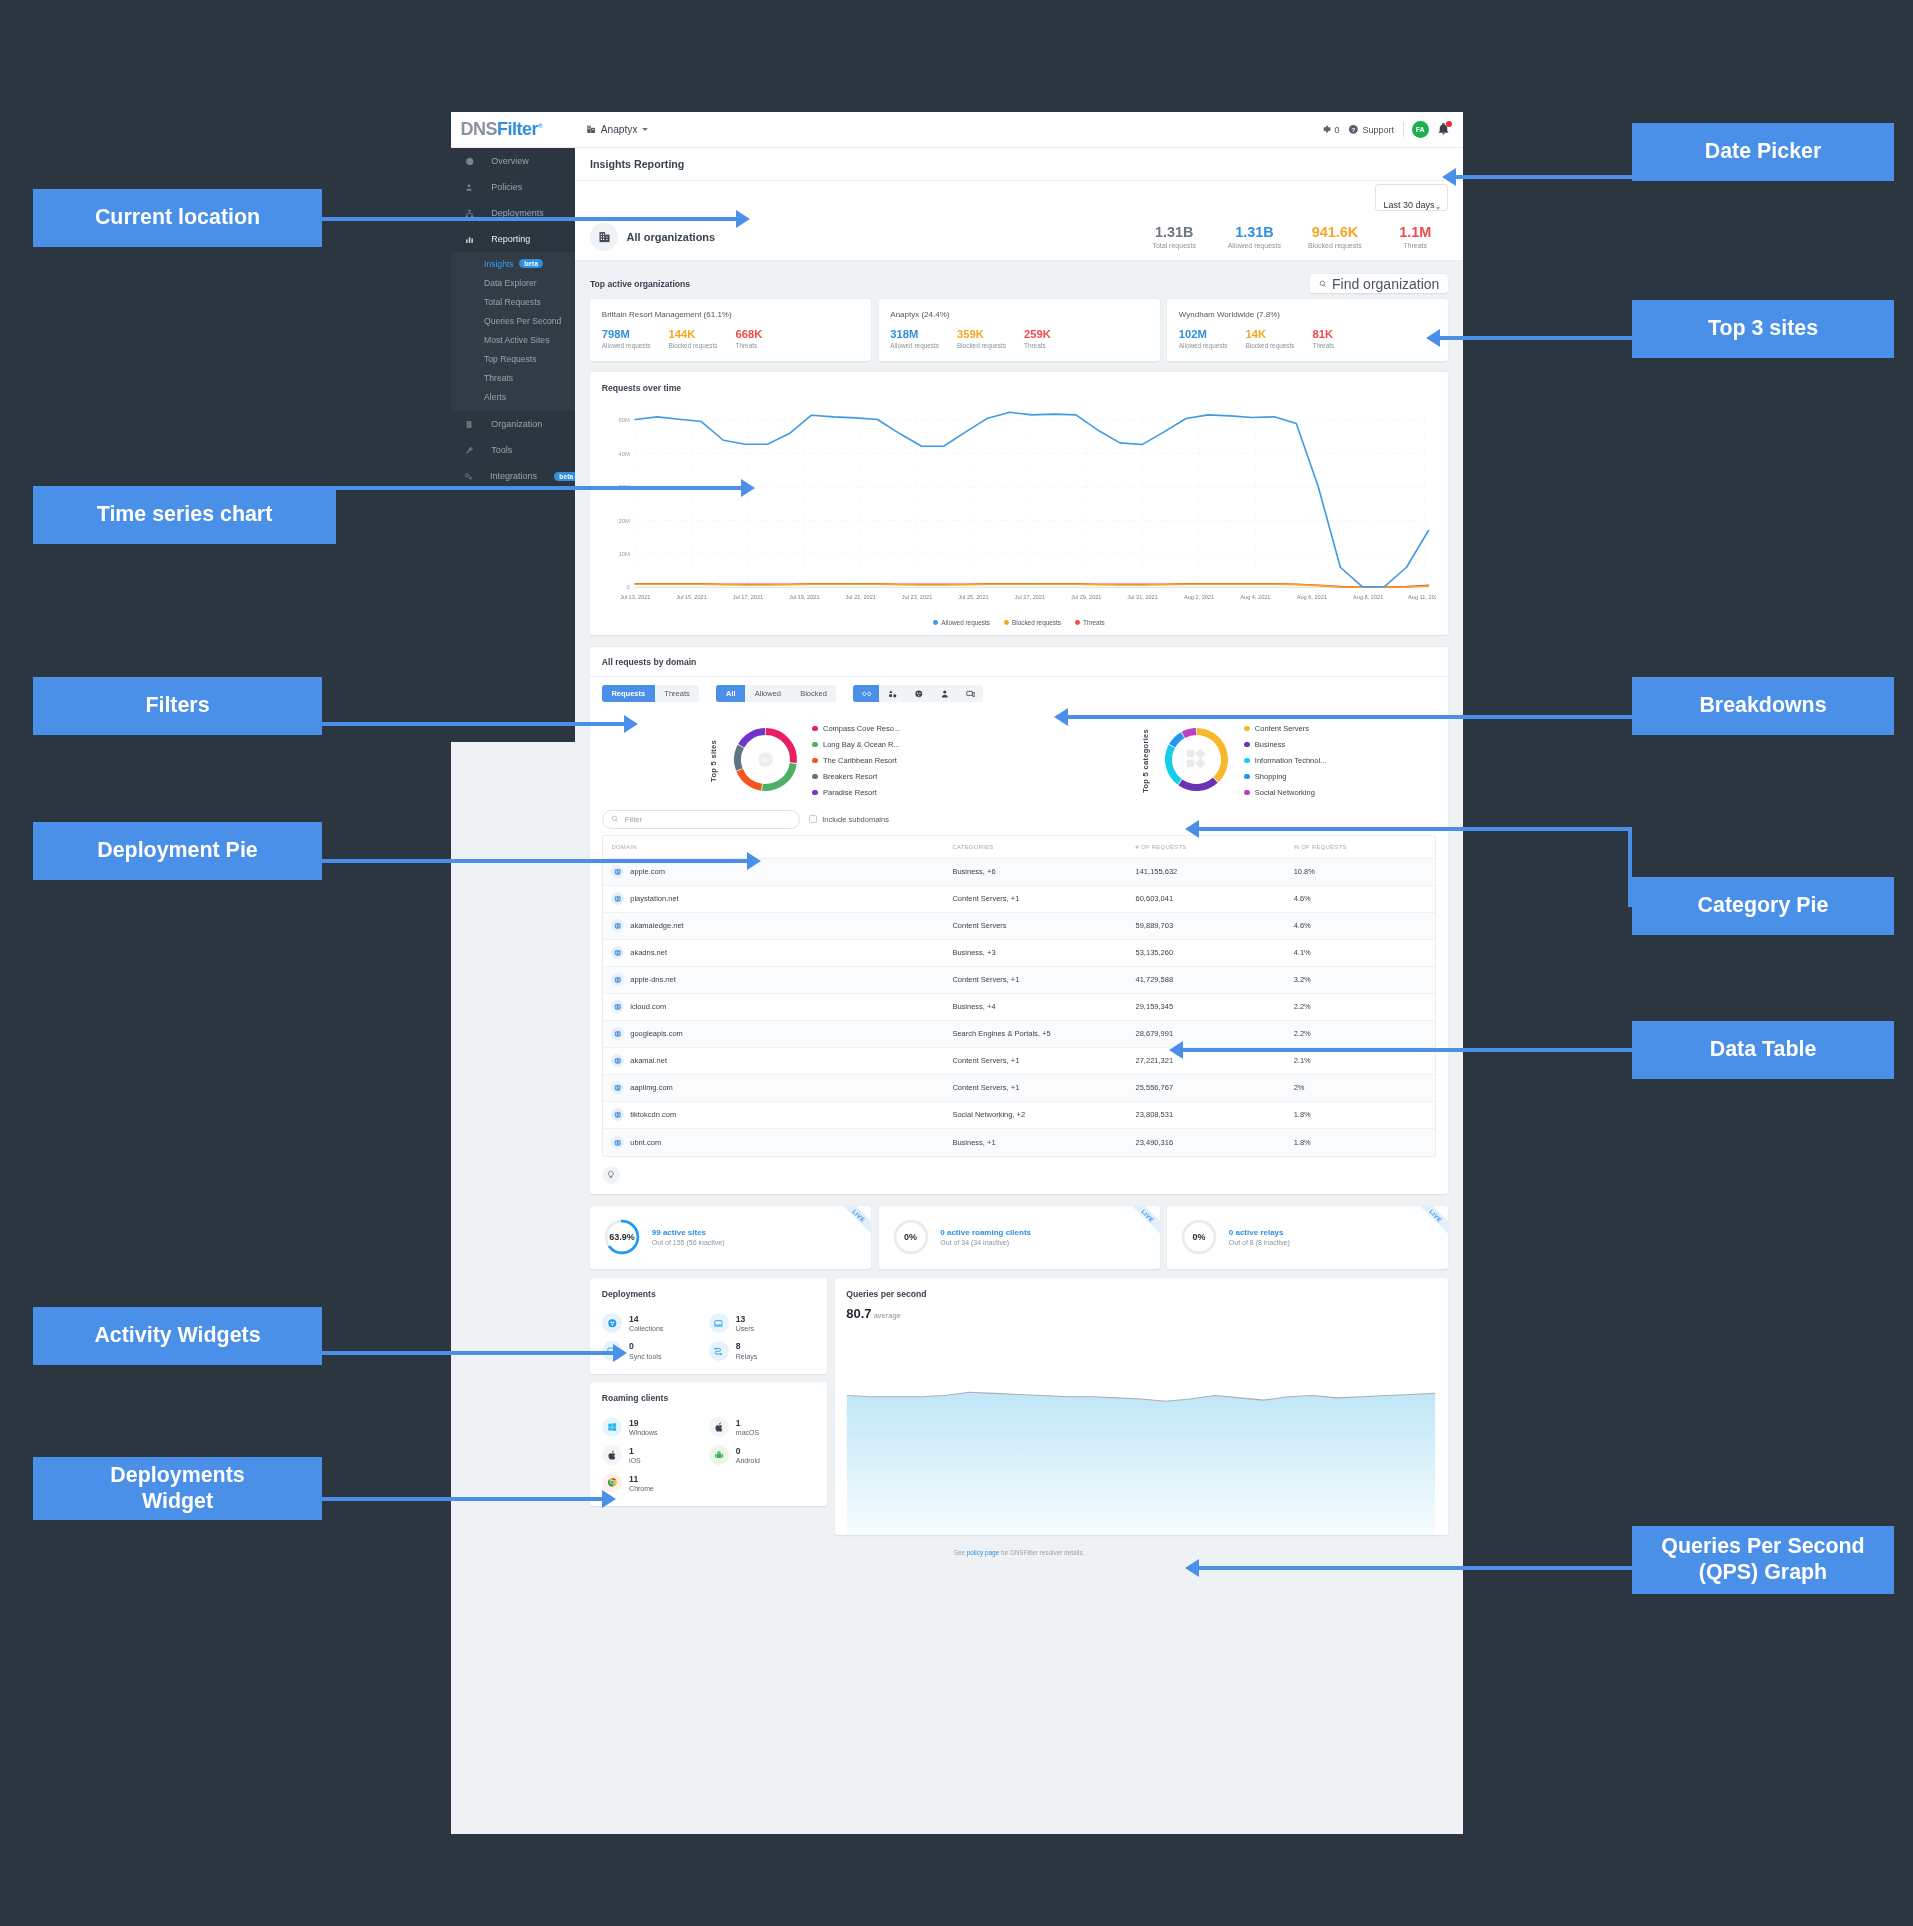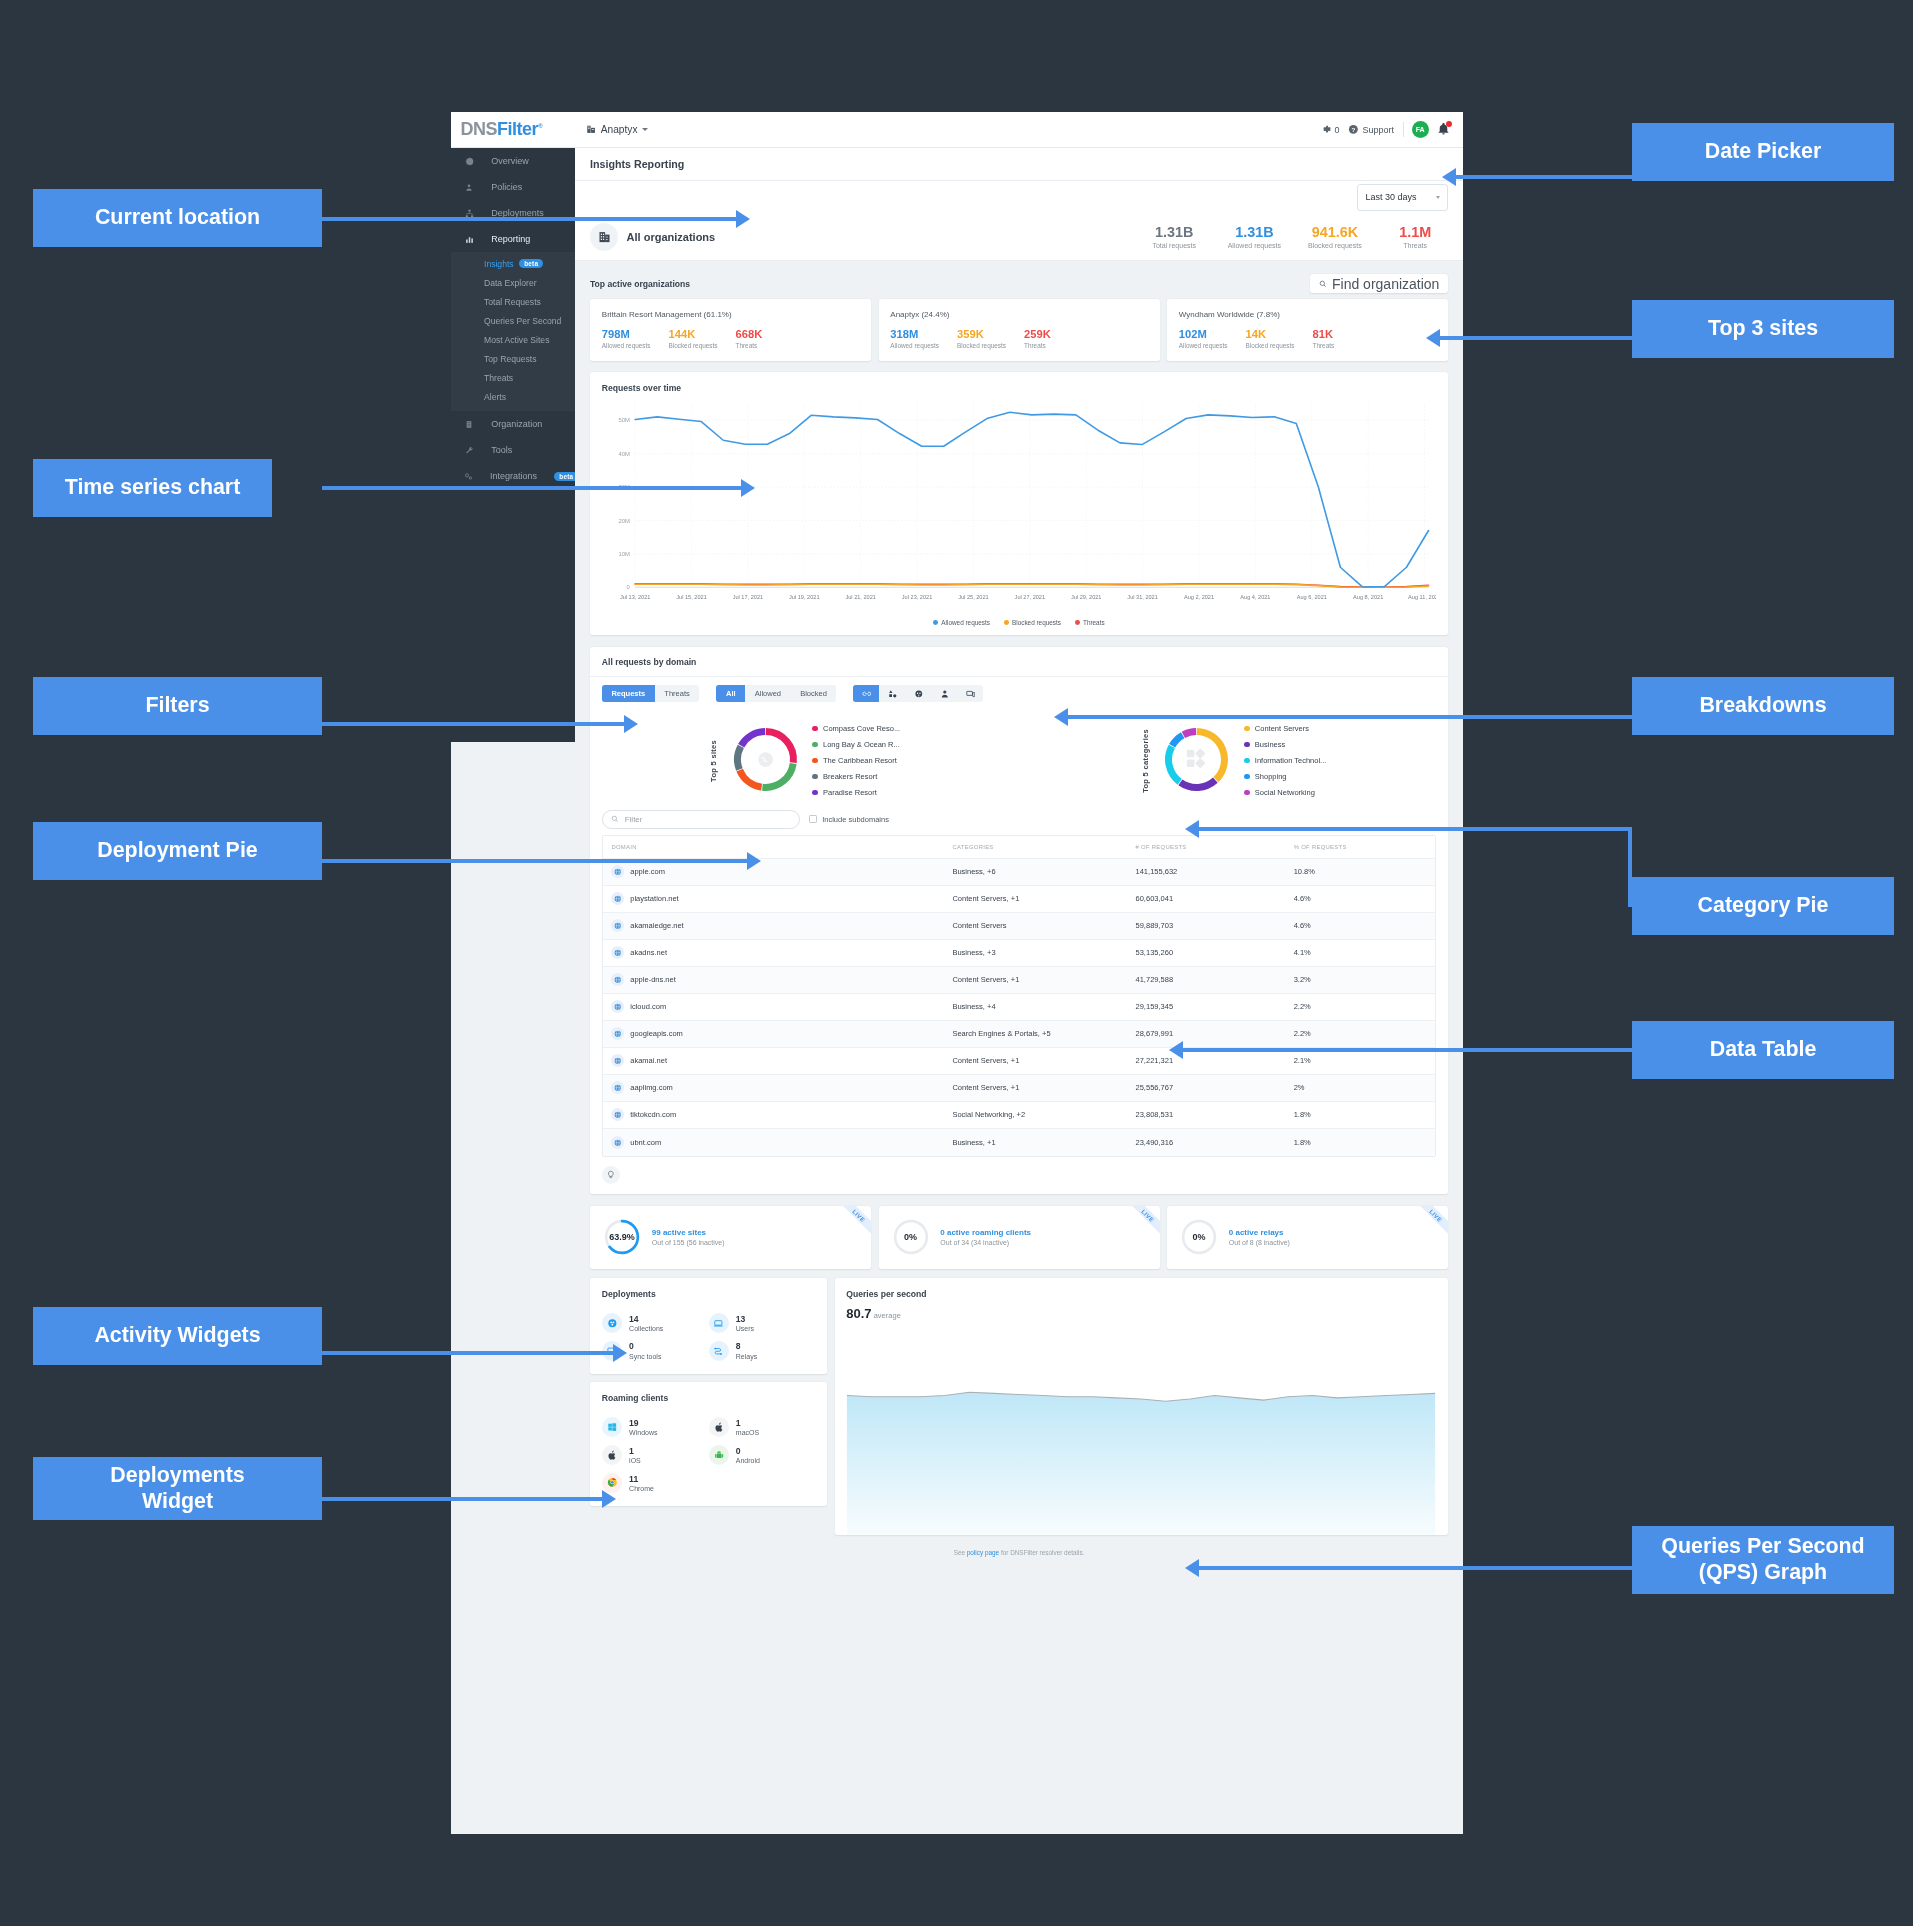--- a/index.html
+++ b/index.html
@@ -74,21 +74,21 @@
     padding-left:15px; border-bottom:0.5px solid #e9edf1;
   }
   #page-head .t { font-size:10.7px; font-weight:bold; color:#39434f; }
 
   #subhead {
     height:32px; background:#fff; display:flex; align-items:center; justify-content:flex-end;
     padding-right:15px;
   }
   #datepicker {
     border:0.5px solid #dce2e8; border-radius:3.2px; height:27px;
-    display:flex;align-items:center;gap:19px;padding:0 7.5px;background:#fff;cursor:pointer;
+    display:flex;align-items:flex-end;gap:1px;padding:0 7.5px;background:#fff;cursor:pointer;
     font-size:9px;color:#2d3640;
   }
   .chev-sm { width:0;height:0;border-left:2.7px solid transparent;border-right:2.7px solid transparent;border-top:3.2px solid #9aa4ad;}
 
   #stats-bar {
     height:48px; background:#fff; display:flex; align-items:center;
     padding:0 16px 0 15px; border-bottom:0.5px solid #e9edf1;
   }
   #org-chip { display:flex; align-items:center; gap:8.6px; }
   #org-circle {
@@ -1068,21 +1068,21 @@
       </div>
 
     </div>
   </div>
 </div>
 
 <div class="callout" style="left:33px;top:189px;width:289px;height:58px;">Current location</div>
 <div class="aline" style="left:322px;top:217px;width:414px;"></div>
 <div class="ahead r" style="left:736px;top:210px;"></div>
 
-<div class="callout" style="left:33px;top:459px;width:239px;height:58px;">Time series chart</div>
+<div class="callout" style="left:33px;top:486px;width:303px;height:58px;">Time series chart</div>
 <div class="aline" style="left:322px;top:486px;width:420px;"></div>
 <div class="ahead r" style="left:741px;top:479px;"></div>
 
 <div class="callout" style="left:33px;top:677px;width:289px;height:58px;">Filters</div>
 <div class="aline" style="left:322px;top:722px;width:302px;"></div>
 <div class="ahead r" style="left:624px;top:715px;"></div>
 
 <div class="callout" style="left:33px;top:822px;width:289px;height:58px;">Deployment Pie</div>
 <div class="aline" style="left:322px;top:859px;width:425px;"></div>
 <div class="ahead r" style="left:747px;top:852px;"></div>

